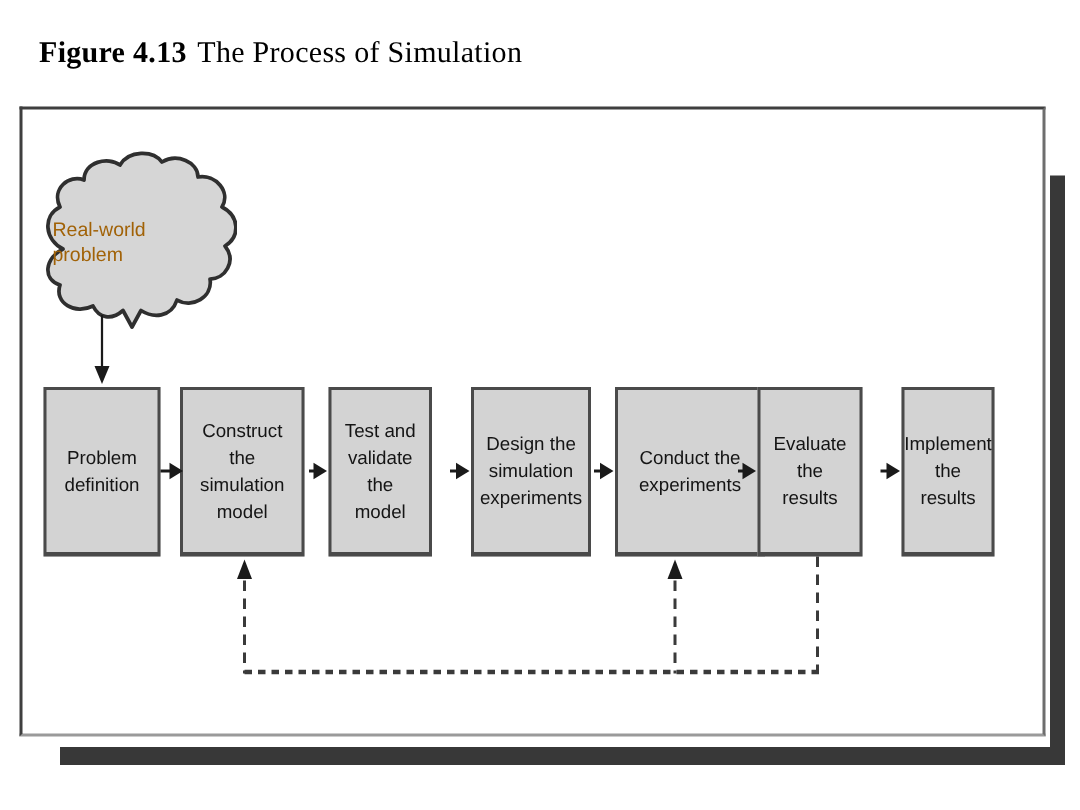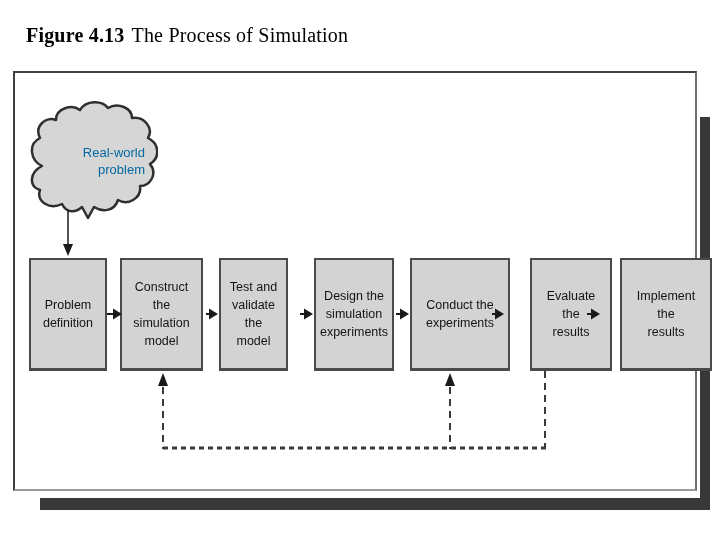--- a/index.html
+++ b/index.html
@@ -15,35 +15,35 @@
   .fig-num { font-weight:bold; margin-right:7px; }
   .panel {
     position:absolute; left:13px; top:71px; width:684px; height:420px;
     background:#ffffff; box-sizing:border-box;
     border:2px solid; border-color:#3f3f3f #6e6e6e #9a9a9a #3f3f3f;
   }
   .shadow-right  { position:absolute; left:700px; top:117px; width:10px; height:393px; background:#383838; }
   .shadow-bottom { position:absolute; left:40px;  top:498px; width:670px; height:12px; background:#383838; }
   .cloud-svg { position:absolute; left:22px; top:100px; }
   .cloud-label {
-    position:absolute; left:35px; top:144px; width:110px; text-align:right;
-    font-size:13px; line-height:17px; color:#0369a1; white-space:pre-line;
+    position:absolute; left:35px; top:144px; width:110px; text-align:left;
+    font-size:13px; line-height:17px; color:#a16207; white-space:pre-line;
   }
   .box {
     position:absolute; top:258px; height:113px; box-sizing:border-box;
     background:#d3d3d3; border:2px solid #4a4a4a; border-bottom-width:3px;
     display:flex; align-items:center; justify-content:center;
   }
   .box-label {
     text-align:center; font-size:12.5px; line-height:18px; color:#141414;
     white-space:pre-line;
   }
   .b0{left:29px;width:78px}  .b1{left:120px;width:83px} .b2{left:219px;width:69px}
-  .b3{left:314px;width:80px} .b4{left:410px;width:100px} .b5{left:530px;width:82px}
-  .b6{left:620px;width:92px}
+  .b3{left:314px;width:80px} .b4{left:410px;width:100px} .b5{left:505px;width:70px}
+  .b6{left:601px;width:62px}
   .connectors { position:absolute; left:0; top:0; pointer-events:none; }
 </style>
 </head>
 <body>
 
 <div class="stage">
 
   <div class="fig-title">
     <span class="fig-num">Figure 4.13</span><span>The Process of Simulation</span>
   </div>

